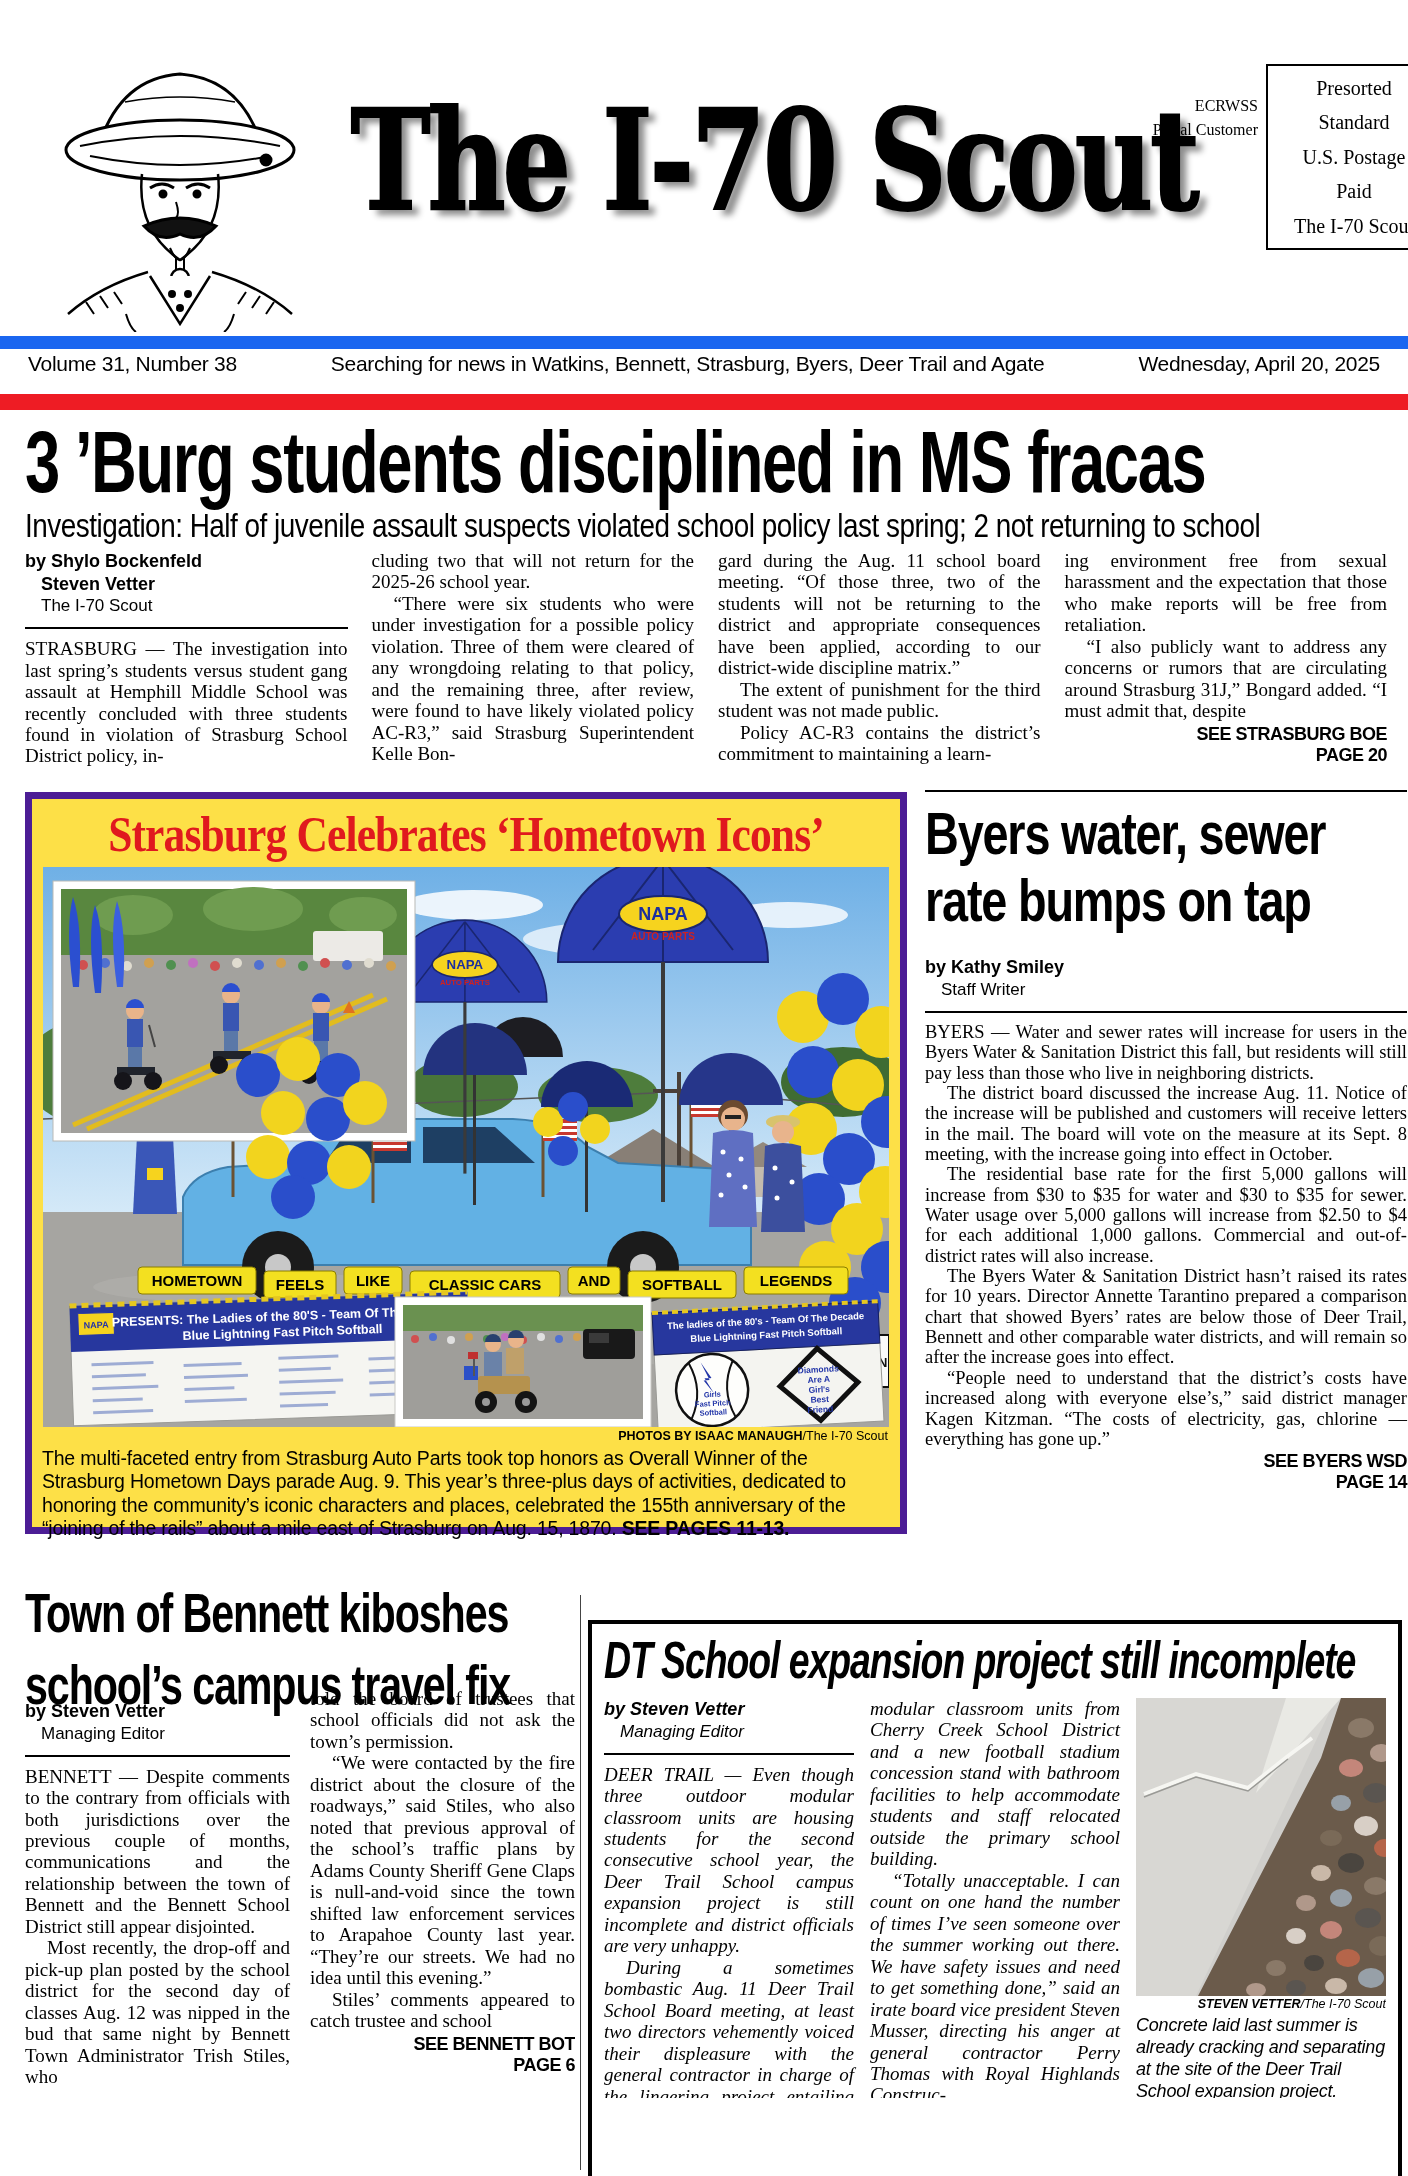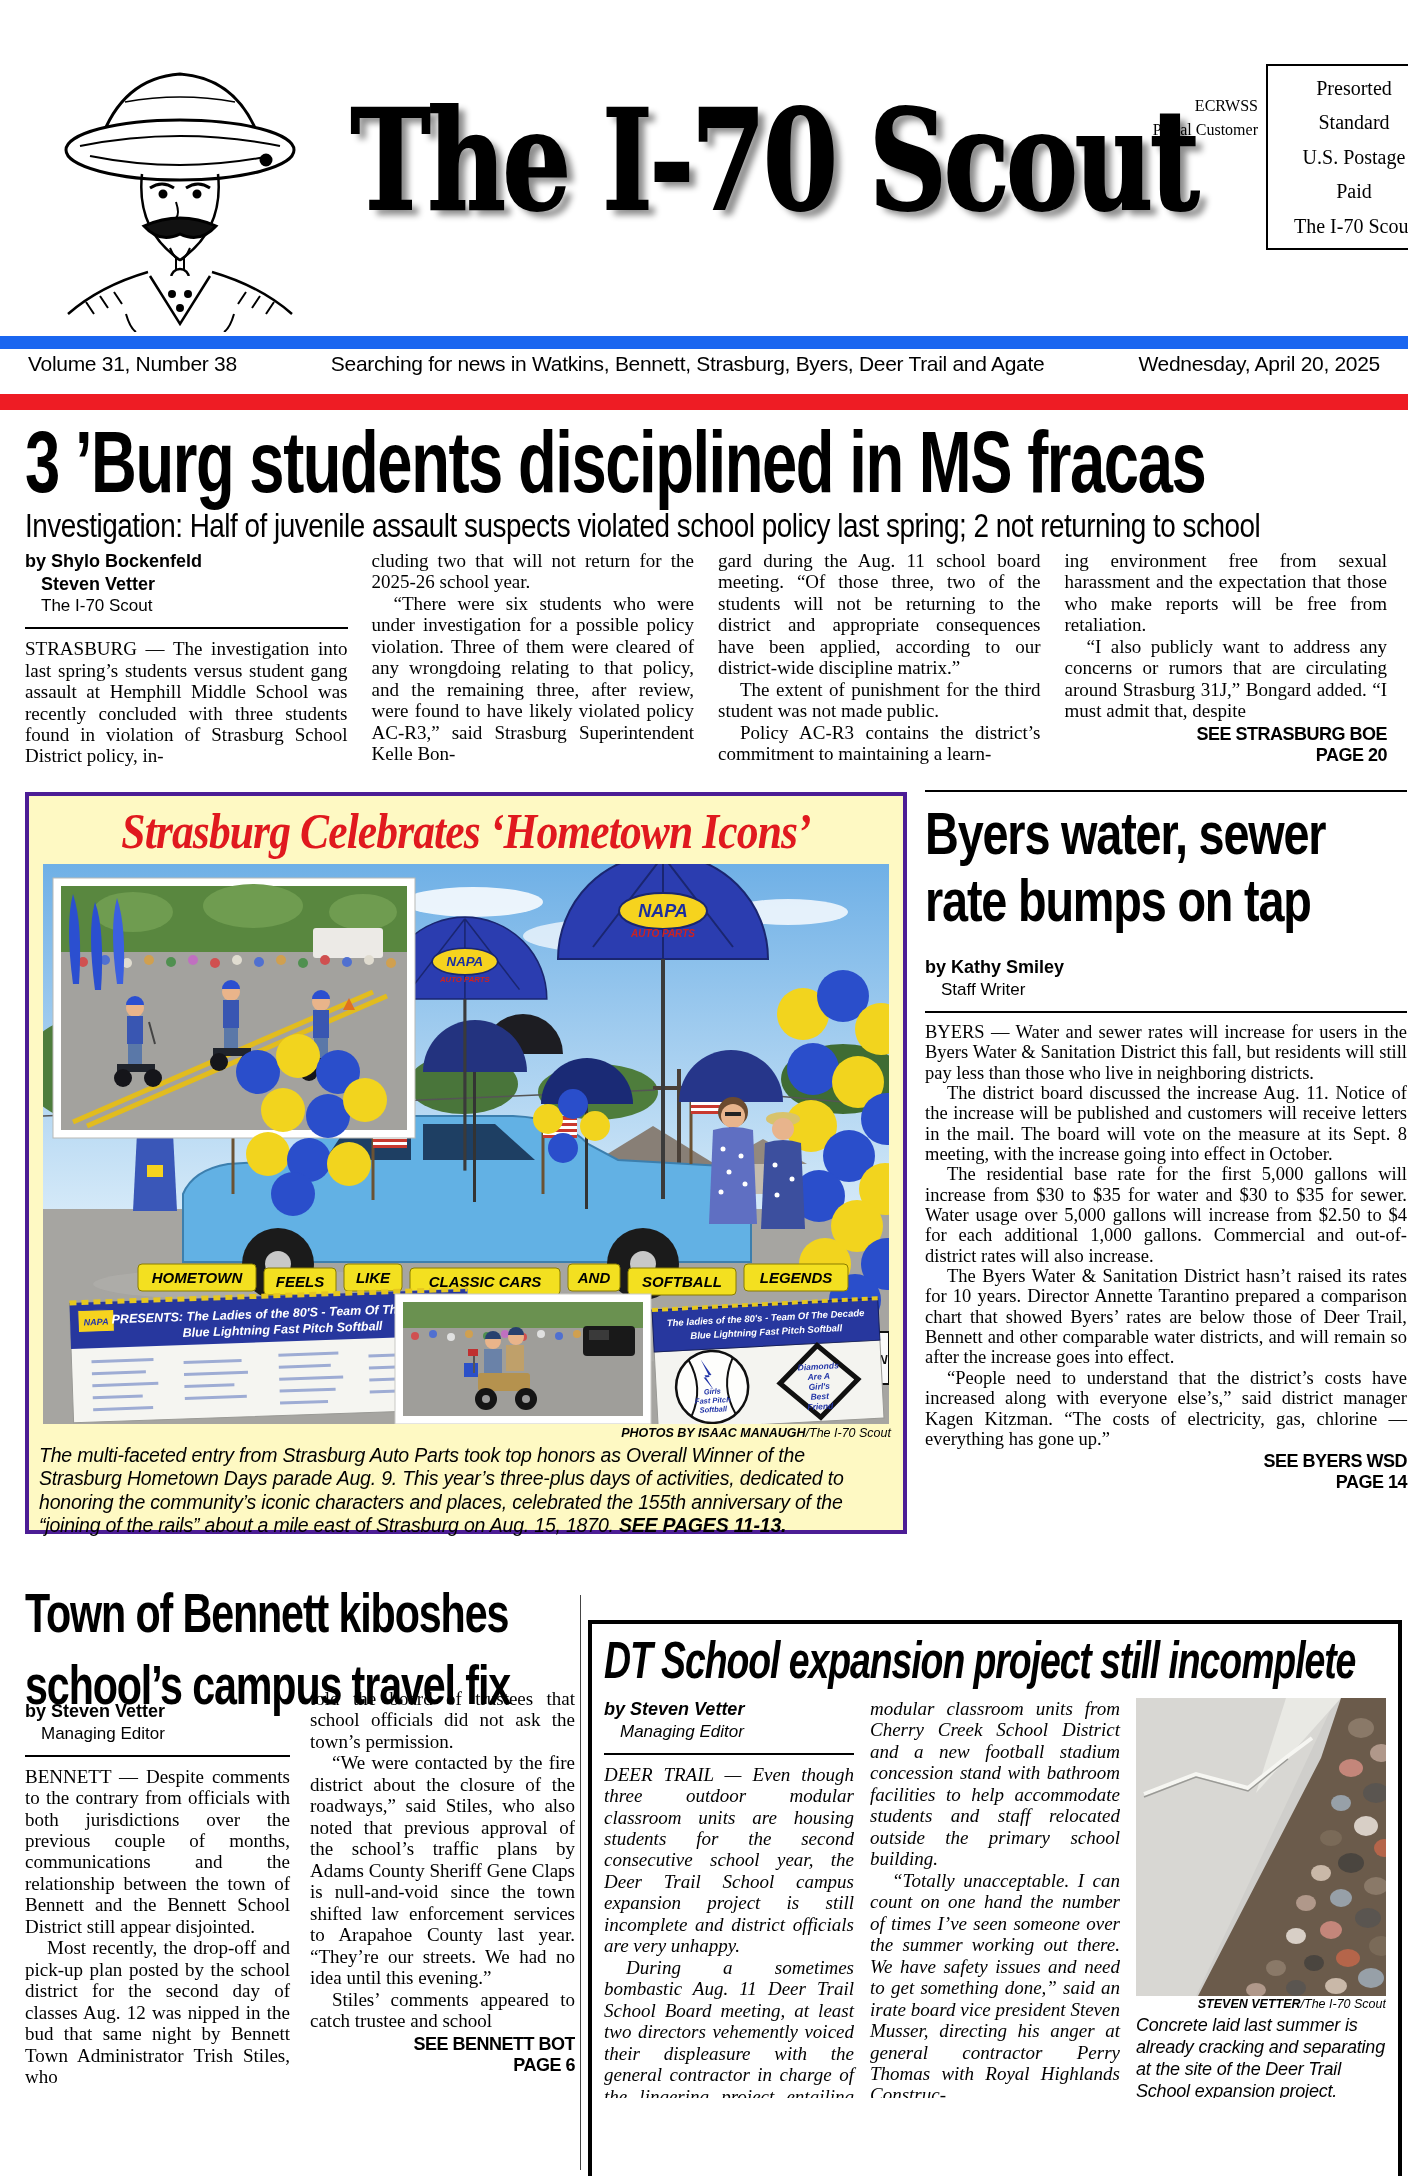--- a/index.html
+++ b/index.html
@@ -26,21 +26,21 @@
       text-align:justify;text-indent:22px;}
   .bodytext p.cont{text-indent:0;}
   .byers-body p{font-size:18.5px;line-height:1.1;}
   .by-b{font-weight:bold;font-size:18px;line-height:1.25;}
   .by-ind{padding-left:16px;}
   .by-org{font-size:17px;line-height:1.3;padding-left:16px;}
   .rule{border-top:2px solid #000;margin:10px 0 9px 0;}
   .thinrule{border-top:2px solid #000;}
   .jump{font-weight:bold;font-size:18px;letter-spacing:-0.5px;text-align:right;line-height:1.18;margin-top:2px;}
   
-  .feature-box{border:4px solid #4c1d95;box-sizing:border-box;background:#fef9c3;font-style:italic;}
+  .feature-box{border:7px solid #4c1d95;box-sizing:border-box;background:#fde047;}
   .feature-title{font-family:"Liberation Serif",serif;font-weight:bold;color:#e0191e;
      font-size:50px;white-space:nowrap;text-align:center;transform-origin:center top;letter-spacing:-1px;}
   .credit{font-size:12.5px;text-align:right;}
   .credit .credit-b{font-weight:bold;}
   .caption{font-size:19.5px;line-height:1.2;letter-spacing:-0.2px;}
   .caption b{font-weight:bold;}
   .dt-box{border:4px solid #000;box-sizing:border-box;}
   .dt-caption{font-size:18px;line-height:1.22;letter-spacing:-0.2px;}
   .vdivider{border-left:1.5px solid #444;}
 </style>

